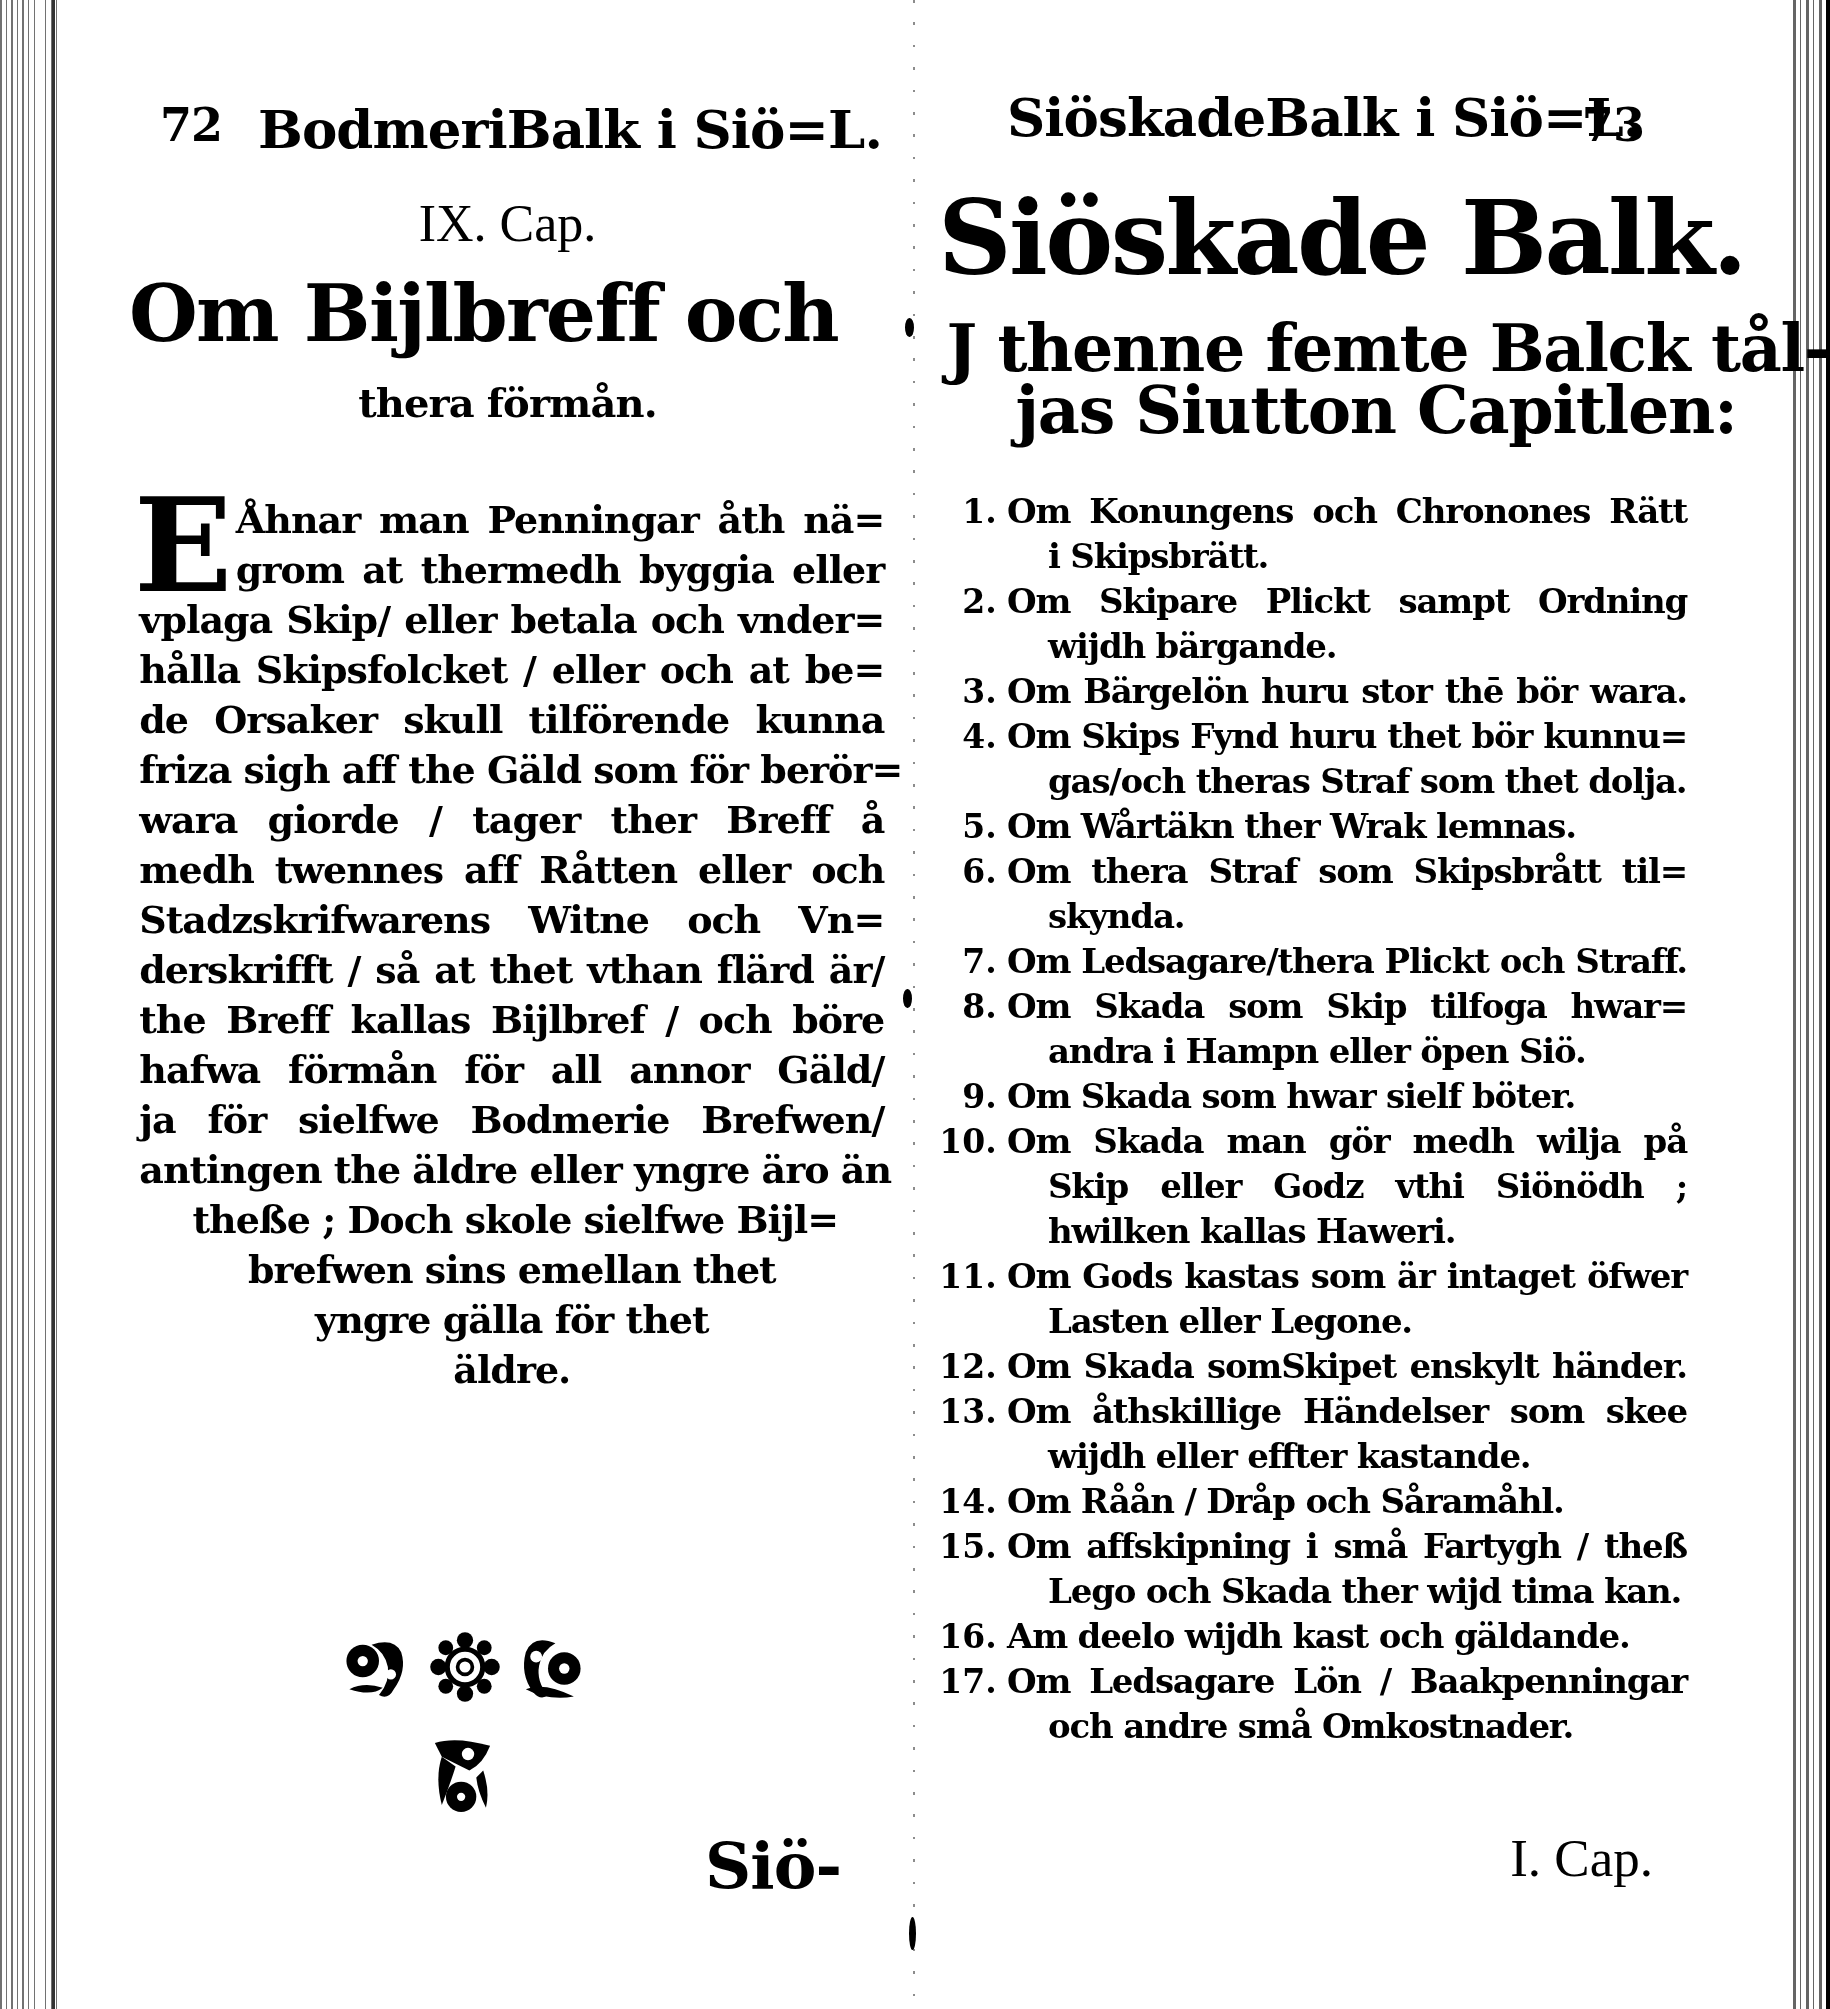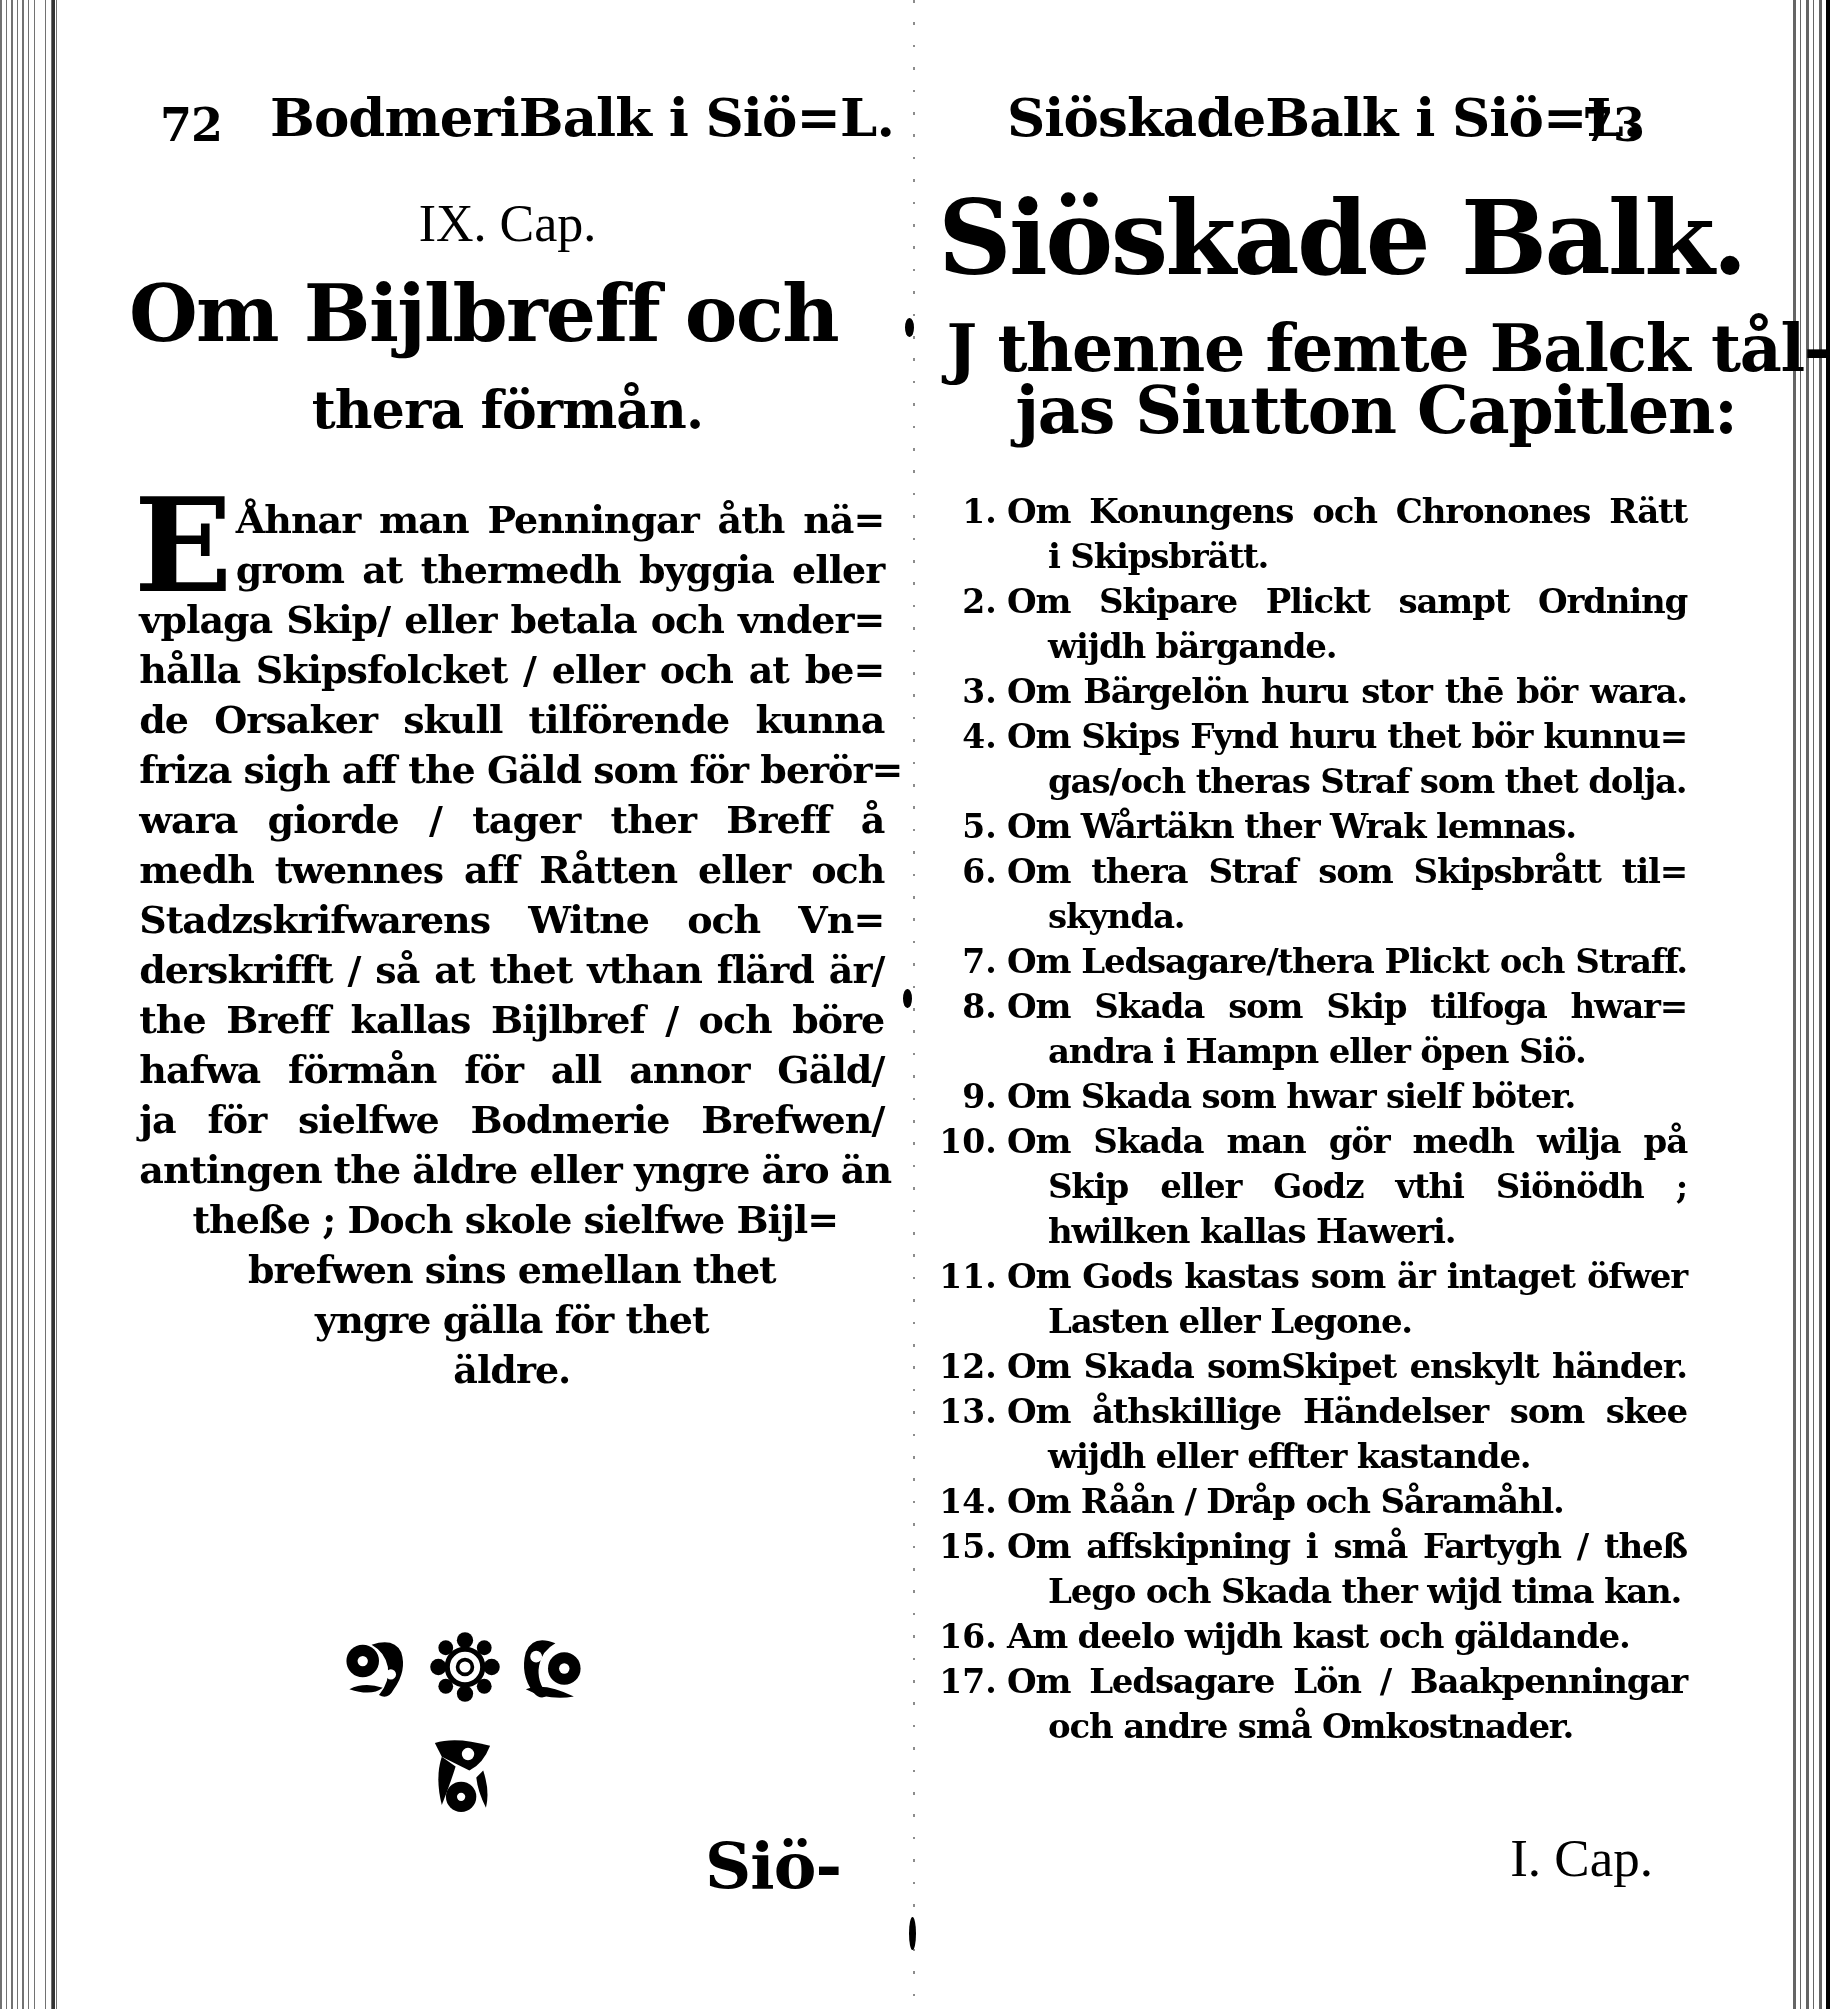--- a/index.html
+++ b/index.html
@@ -36,36 +36,36 @@
   .page-left { left: 129px; width: 757px; }
   .page-right { left: 938px; width: 749px; }
 
   .running-head {
     position: absolute; top: 86px; left: 0; right: 0; height: 77px;
     font-family: "DejaVu Serif", serif; font-weight: bold; font-size: 53px;
     letter-spacing: -0.9px; white-space: nowrap;
   }
   .folio { position: absolute; top: 12px; font-size: 46px; font-weight: bold; text-align: right; }
   .page-left .folio { left: 31px; }
-  .page-left .head-title { position: absolute; left: 141px; }
+  .page-left .head-title { position: absolute; left: 129px; margin-top: 12px; }
   .page-right .folio { right: 43px; }
   .page-right .head-title { position: absolute; left: 69px; }
 
   .chapter-label {
     position: absolute; top: 194px; left: 0; width: 757px; text-align: center;
     font-family: "Liberation Serif", serif; font-size: 52px;
   }
   .chapter-title {
     position: absolute; top: 274px; left: 0; width: 757px; text-align: left;
     font-family: "DejaVu Serif", serif; font-weight: bold; font-size: 79px; line-height: 1;
     letter-spacing: -1.7px; white-space: nowrap;
   }
   .chapter-subtitle {
     position: absolute; top: 379px; left: 0; width: 757px; text-align: center;
-    font-family: "DejaVu Serif", serif; font-weight: bold; font-size: 52px; letter-spacing: -0.9px;
+    font-family: "DejaVu Serif", serif; font-weight: bold; font-size: 40px; letter-spacing: -0.9px;
   }
 
   .body-text { position: absolute; top: 495px; left: 10.3px; width: 745px; }
   .body-line {
     height: 50px; line-height: 50px; font-family: "DejaVu Serif", serif; font-weight: bold;
     font-size: 38px; white-space: nowrap; text-align: justify; text-align-last: justify;
     letter-spacing: -1px;
   }
   .body-line.center { text-align: center; text-align-last: center; }
   .dropcap {

